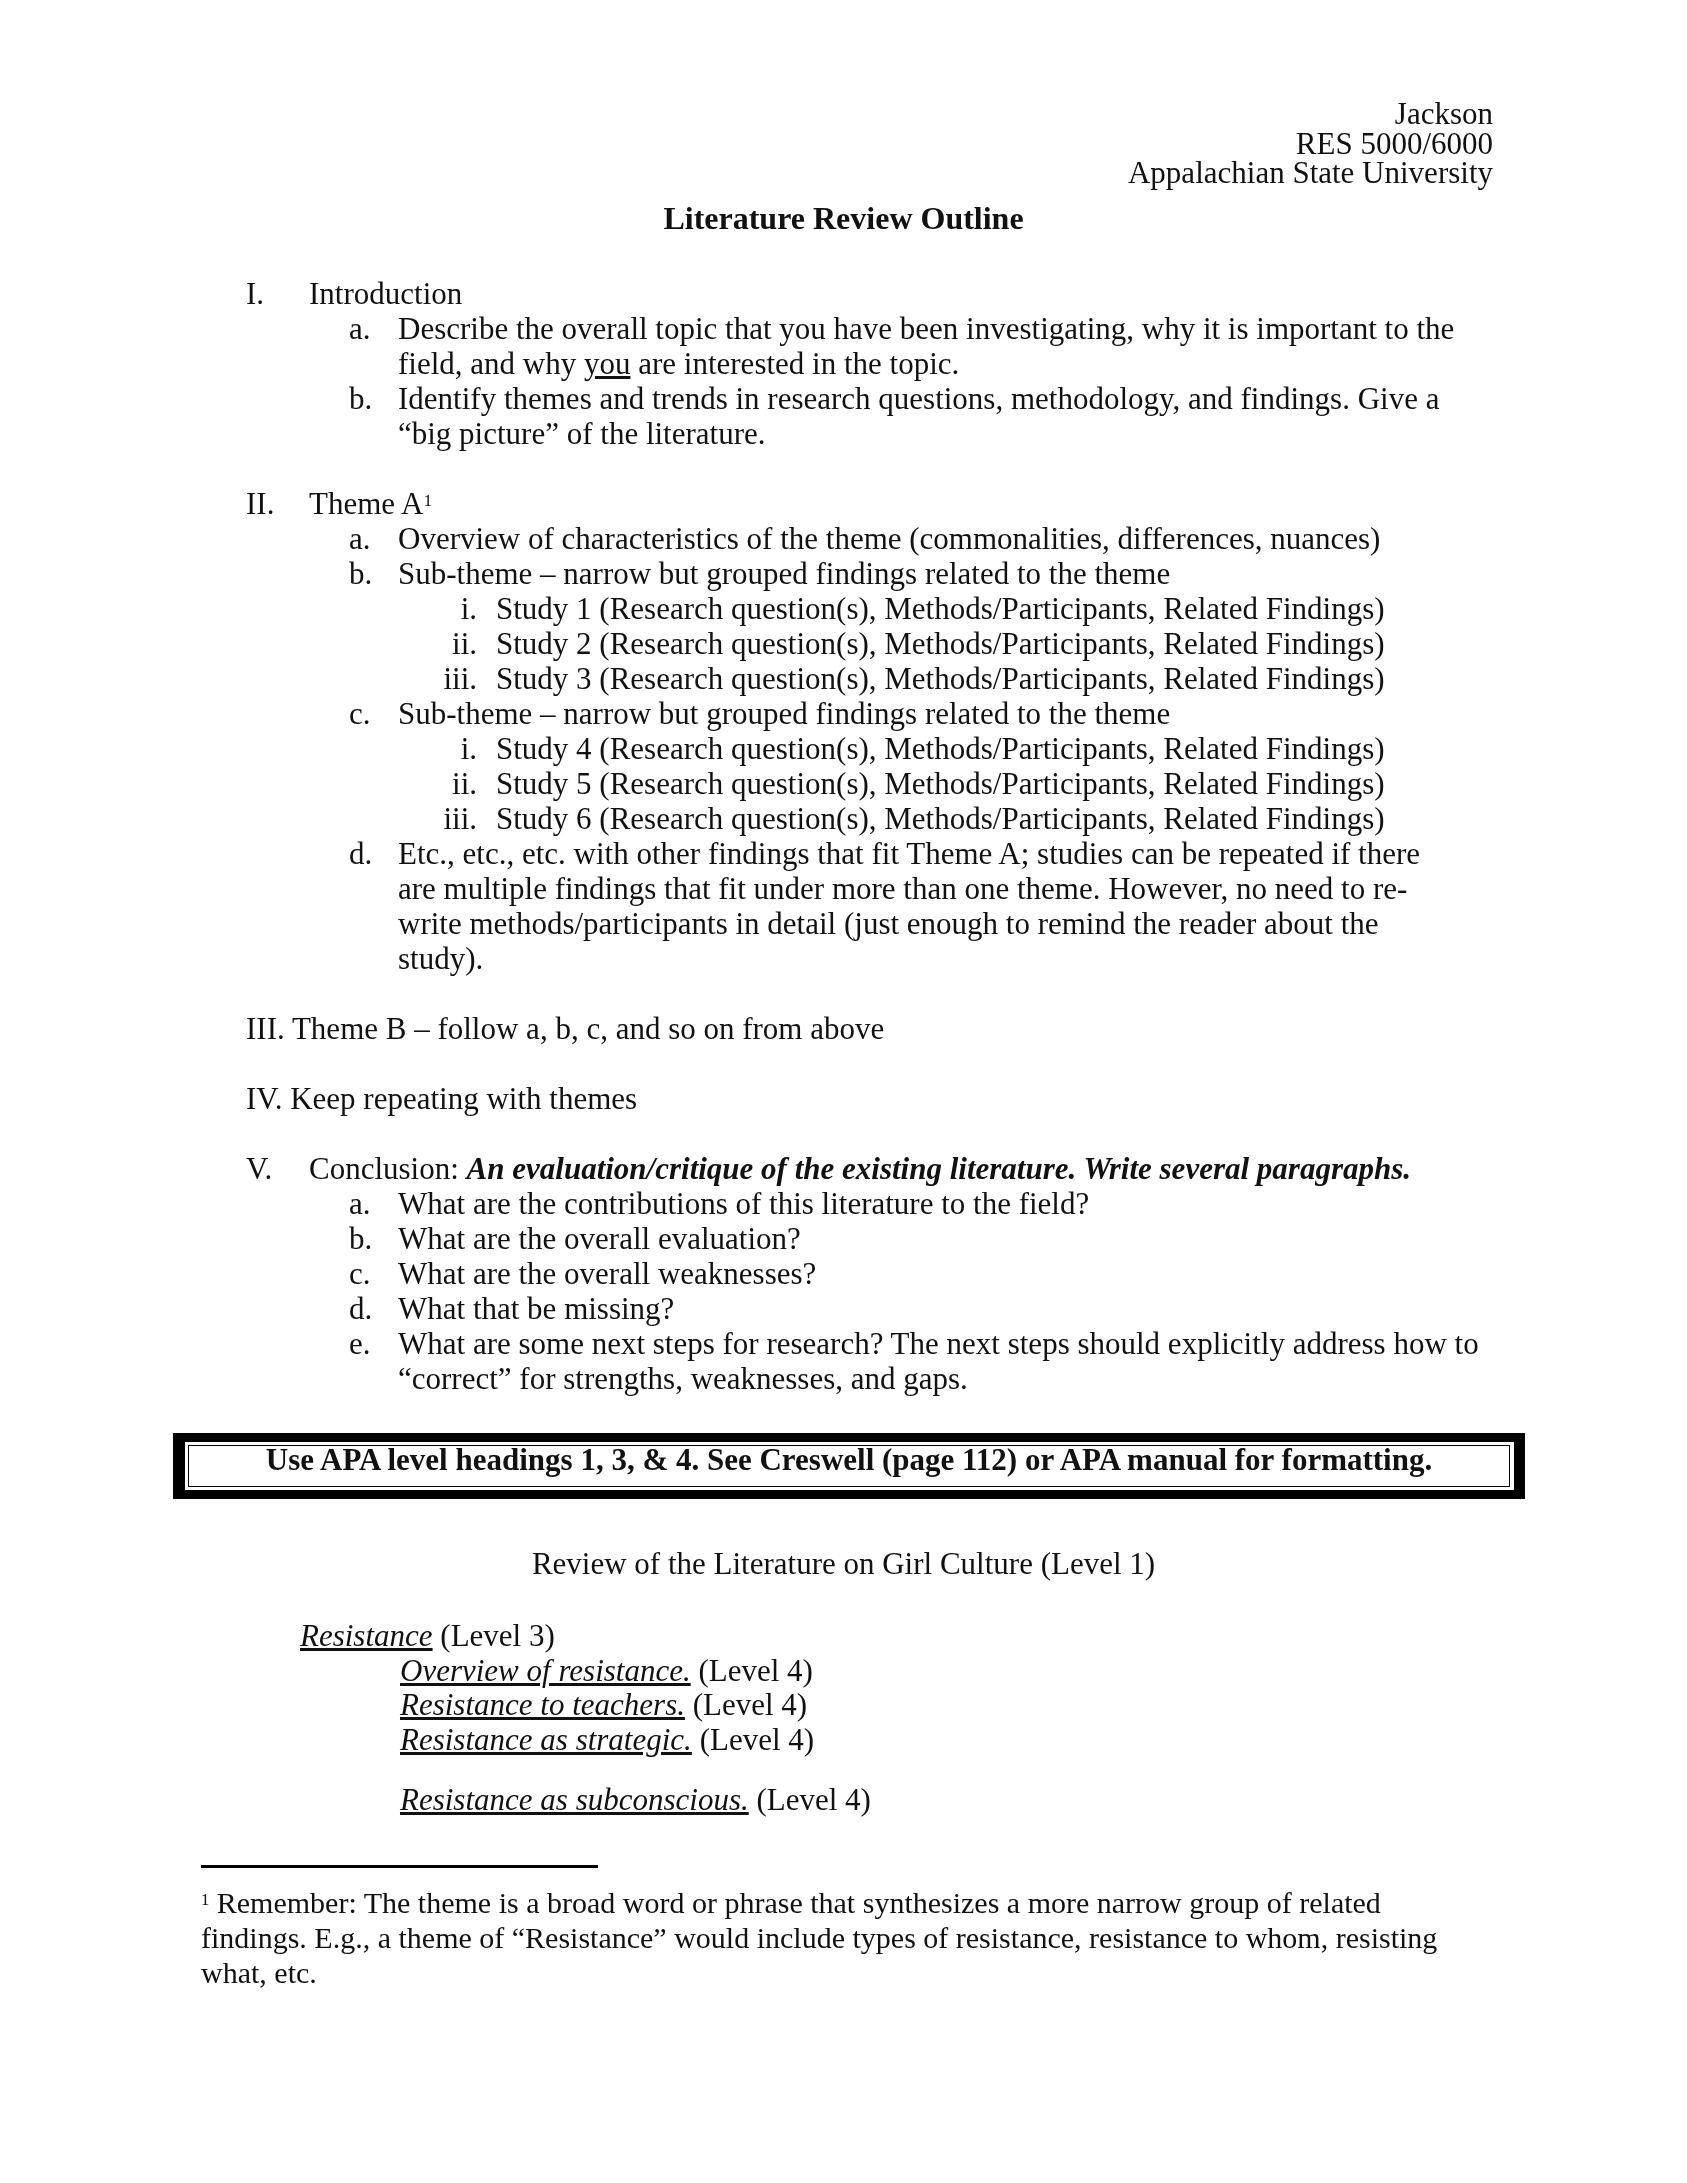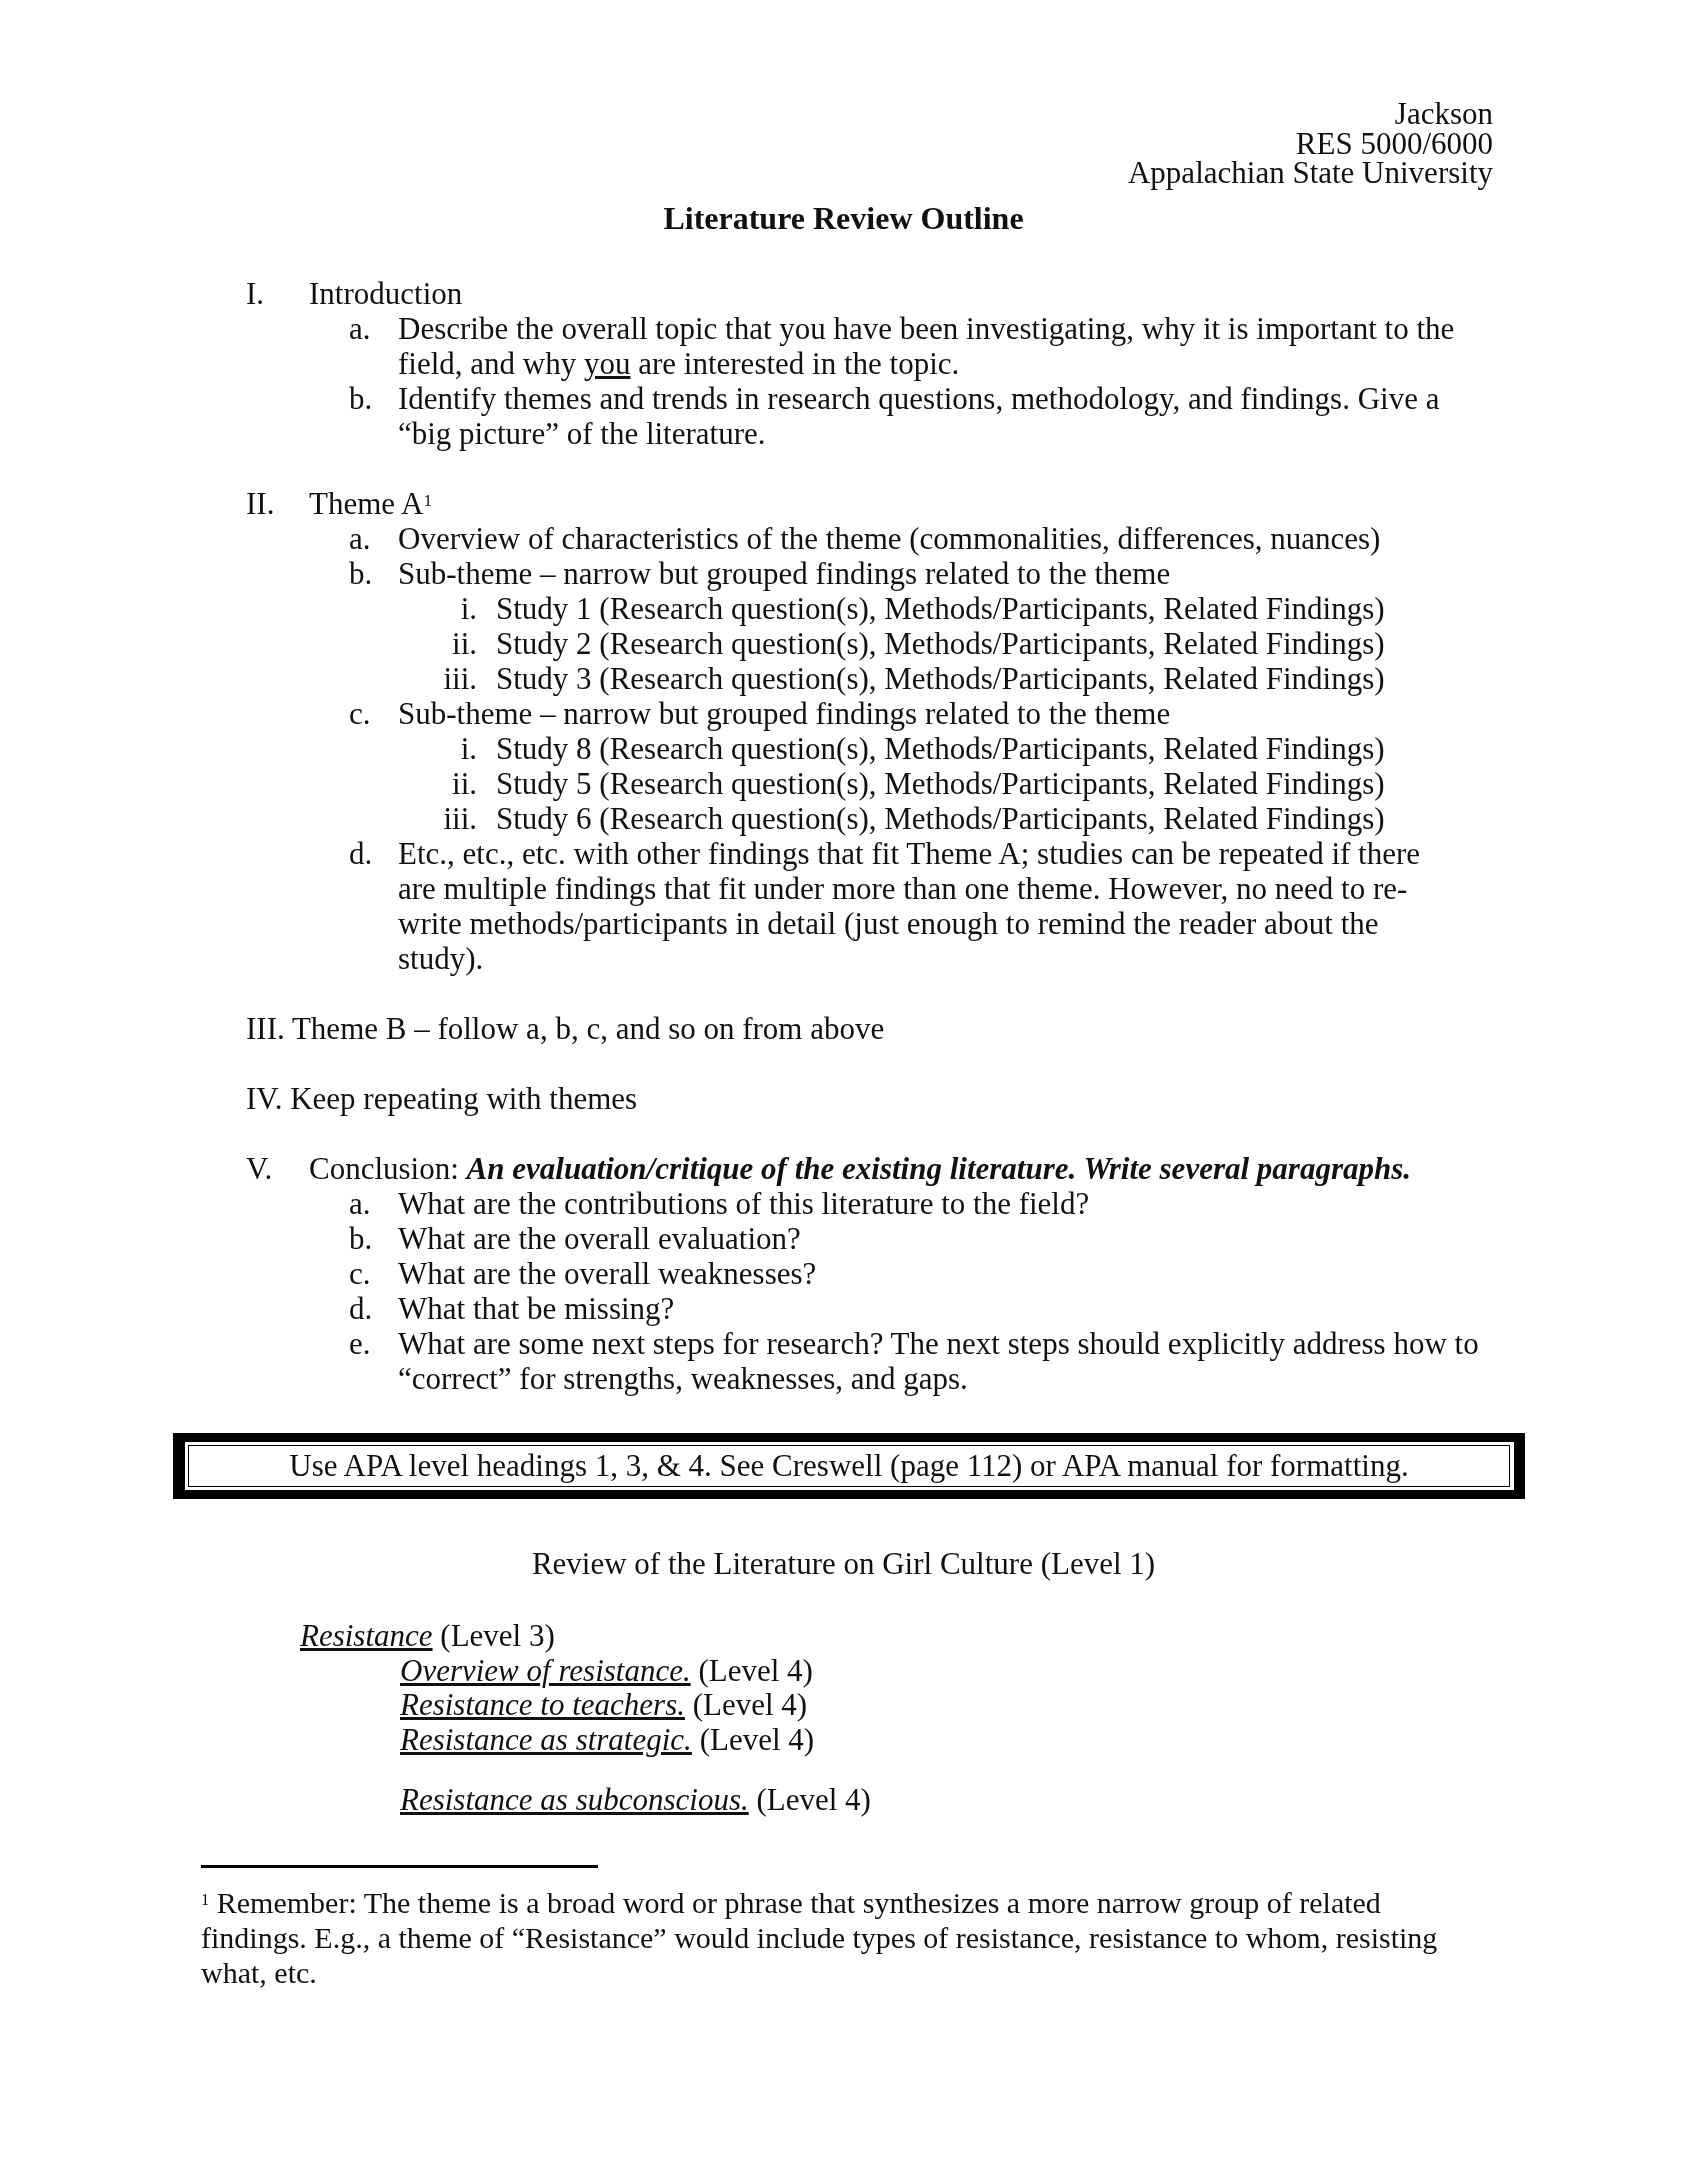--- a/index.html
+++ b/index.html
@@ -15,21 +15,21 @@
   .wrap { position:absolute; left:398px; width:1101px; white-space:normal; line-height:35px; }
   .sub { left:428px; }
   .sub .num { display:inline-block; width:68px; text-align:right; padding-right:19px; box-sizing:border-box; }
   sup { font-size:17.5px; vertical-align:top; position:relative; top:-3.5px; }
   u { text-decoration:underline; }
   .bi { font-weight:bold; font-style:italic; }
   .apa-box { position:absolute; left:173px; top:1433px; width:1352px; height:66px;
              background:#000; box-sizing:border-box; padding:7.9px 10.5px; }
   .apa-inner { width:100%; height:100%; background:#fff; box-sizing:border-box;
                border:1.7px solid #000; outline:1.7px solid #fff; outline-offset:-5.2px;
-               display:flex; align-items:center; justify-content:center; position:relative; }
+               display:flex; align-items:flex-start; justify-content:center; position:relative;font-weight:bold; }
   .apa-inner::after { content:""; position:absolute; left:3.5px; right:3.5px; top:3.5px; bottom:3.5px; border:1.7px solid #000; }
   .apa-text { font-size:31px; position:relative; z-index:1; }
   .level1 { left:0; width:1687px; text-align:center; top:1546px; }
   .level3 { left:300px; top:1618px; }
   .level4 { left:400px; }
   i { font-style:italic;text-decoration:underline; }
   .fn-rule { position:absolute; left:201px; top:1865px; width:397px; height:2.6px; background:#000; }
   .footnote { position:absolute; left:201px; top:1885px; width:1293px; line-height:35px; white-space:normal; font-size:30px; }
   .footnote sup { font-size:16.6px; }
 </style>
@@ -57,21 +57,21 @@
 <div class="abs" style="top:521px;left:398px">Overview of characteristics of the theme (commonalities, differences, nuances)</div>
 
 <div class="abs letter" style="top:556px">b.</div>
 <div class="abs" style="top:556px;left:398px">Sub-theme – narrow but grouped findings related to the theme</div>
 <div class="abs sub" style="top:591px"><span class="num">i.</span><span>Study 1 (Research question(s), Methods/Participants, Related Findings)</span></div>
 <div class="abs sub" style="top:626px"><span class="num">ii.</span><span>Study 2 (Research question(s), Methods/Participants, Related Findings)</span></div>
 <div class="abs sub" style="top:661px"><span class="num">iii.</span><span>Study 3 (Research question(s), Methods/Participants, Related Findings)</span></div>
 
 <div class="abs letter" style="top:696px">c.</div>
 <div class="abs" style="top:696px;left:398px">Sub-theme – narrow but grouped findings related to the theme</div>
-<div class="abs sub" style="top:731px"><span class="num">i.</span><span>Study 8 (Research question(s), Methods/Participants, Related Findings)</span></div>
+<div class="abs sub" style="top:731px"><span class="num">i.</span><span>Study 4 (Research question(s), Methods/Participants, Related Findings)</span></div>
 <div class="abs sub" style="top:766px"><span class="num">ii.</span><span>Study 5 (Research question(s), Methods/Participants, Related Findings)</span></div>
 <div class="abs sub" style="top:801px"><span class="num">iii.</span><span>Study 6 (Research question(s), Methods/Participants, Related Findings)</span></div>
 
 <div class="abs letter" style="top:836px">d.</div>
 <div class="wrap" style="top:836px;width:1048px">Etc., etc., etc. with other findings that fit Theme A; studies can be repeated if there are multiple findings that fit under more than one theme. However, no need to re-write methods/participants in detail (just enough to remind the reader about the study).</div>
 
 <div class="abs roman" style="top:1011px">
   <span>III.</span> <span>Theme B – follow a, b, c, and so on from above</span>
 </div>
 <div class="abs roman" style="top:1081px">

